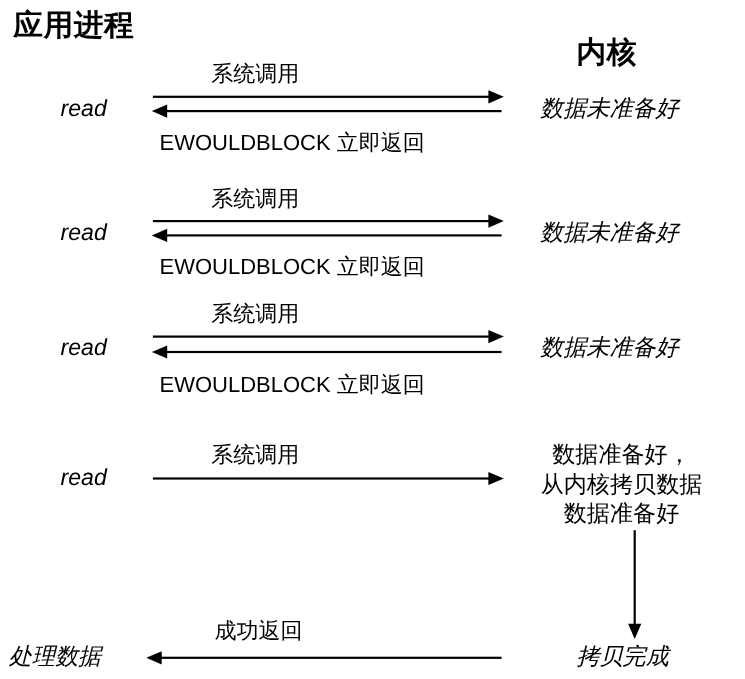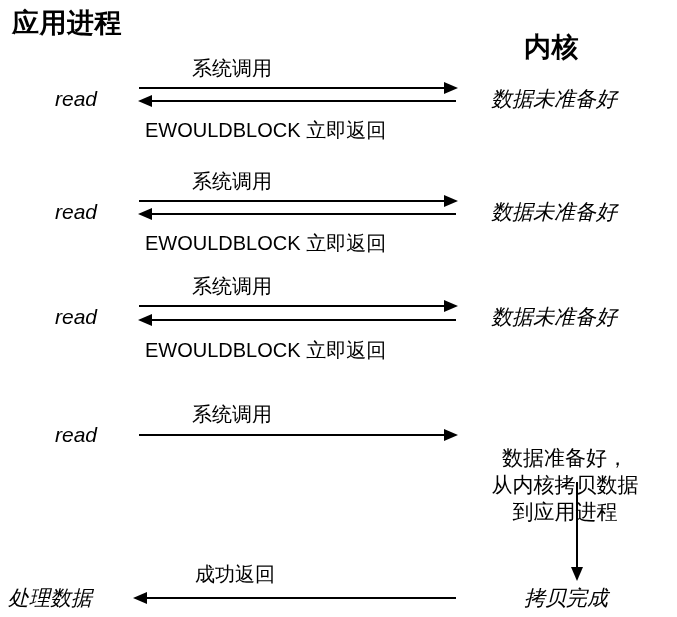--- a/index.html
+++ b/index.html
@@ -45,21 +45,20 @@
     white-space: nowrap;
     text-align: left;
   }
 
   .multiline {
     position: absolute;
     font-size: 21px;
     line-height: 27px;
     text-align: center;
     white-space: nowrap;
-    margin-top: 44px;
   }
 
   
   .h-arrow {
     position: absolute;
     height: 12px;
   }
   .h-arrow .shaft {
     position: absolute;
     left: 0;
@@ -177,21 +176,21 @@
   <div class="side-label left" style="left:55px; top:423px;">read</div>
 
   <div class="h-arrow right" style="left:139px; top:429px; width:318px;">
     <div class="shaft"></div>
     <div class="head"></div>
   </div>
 
   <div class="multiline" style="left:470px; top:400px; width:190px;">
     <div>数据准备好，</div>
     <div>从内核拷贝数据</div>
-    <div>到应用进程</div>
+    <div>数据准备好</div>
   </div>
 
   <div class="v-arrow" style="left:571px; top:482px; height:98px;">
     <div class="shaft"></div>
     <div class="head"></div>
   </div>
 
   <div class="side-label right" style="left:524px; top:586px;">拷贝完成</div>
 
   <div class="arrow-label" style="left:195px; top:562px; width:200px;">成功返回</div>

